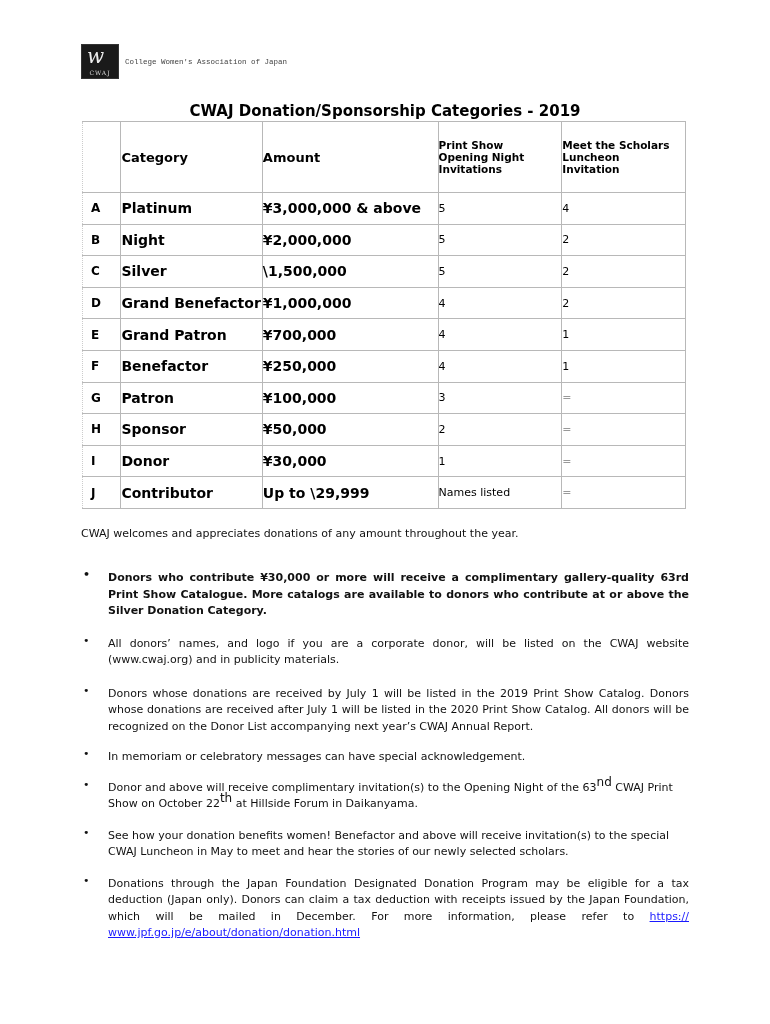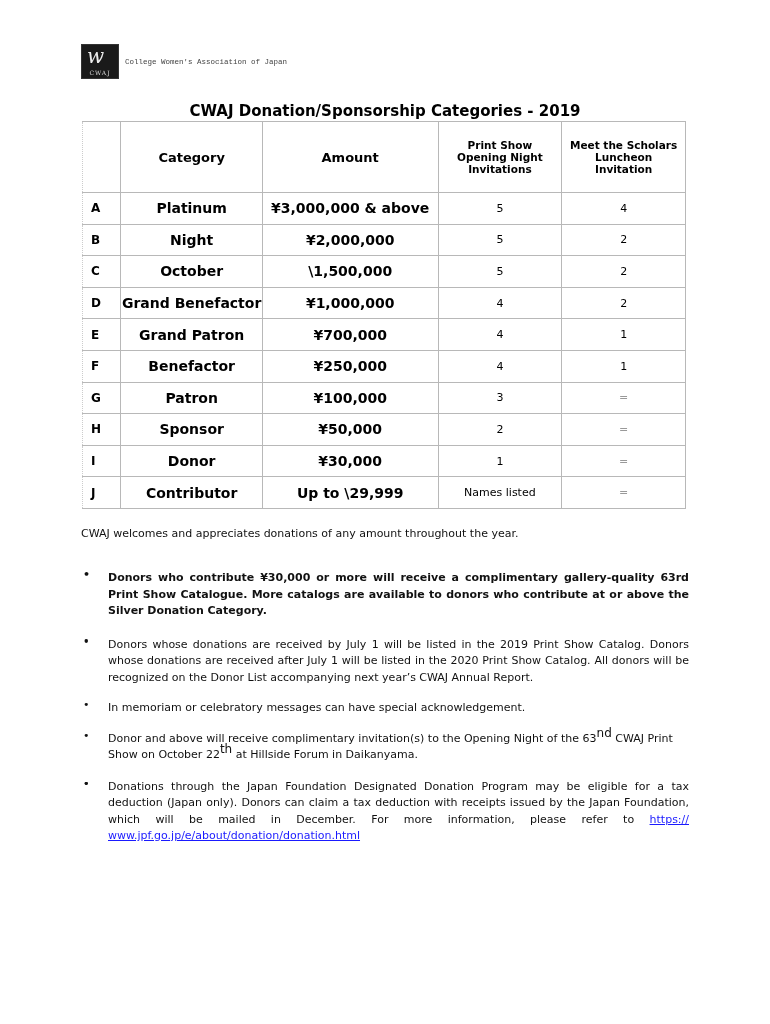--- a/index.html
+++ b/index.html
@@ -7,21 +7,21 @@
 
   .logo { position: absolute; left: 81px; top: 44px; display: flex; align-items: center; }
   .logo-mark { width: 36px; height: 33px; background: #1a1a1a; position: relative; border: 1px solid #333; }
   .logo-mark .w { position: absolute; left: 5px; top: 1px; color: #eee; font-family: "DejaVu Serif", serif; font-style: italic; font-size: 20px; line-height: 20px; }
   .logo-mark .lbl { position: absolute; left: 0; right: 0; bottom: 2px; text-align: center; color: #ddd; font-family: "DejaVu Serif", serif; font-size: 6px; letter-spacing: 1px; }
   .logo-text { margin-left: 6px; font-family: Liberation Mono, monospace; font-size: 7.5px; color: #444; }
 
   .title { position: absolute; left: 0; width: 770px; top: 102px; text-align: center; font-weight: bold; font-size: 15px; }
 
   table.cats { position: absolute; left: 82px; top: 121px; border-collapse: collapse; width: 604px; }
-  table.cats td { border: 1px solid #b8b8b8; text-align: center; padding: 0; }
+  table.cats td { border: 1px solid #b8b8b8; padding: 0; }
   table.cats tr.head td { height: 70px; }
   table.cats tr.row td { height: 30.6px; }
   td.c-letter { width: 28px; font-weight: bold; font-size: 12px; text-align: left !important; padding-left: 8px !important; }
   td.c-cat { width: 135px; font-weight: bold; font-size: 14px; }
   td.c-amt { width: 168px; font-weight: bold; font-size: 14px; }
   td.c-ps { width: 118px; font-size: 11px; }
   td.c-ms { width: 118px; font-size: 11px; }
   tr.head td.c-cat, tr.head td.c-amt { font-size: 13px; }
   tr.head td.c-ps, tr.head td.c-ms { font-weight: bold; font-size: 10.5px; line-height: 12px; }
   td.c-letter-head { border-left: 1px dotted #ccc !important; }
@@ -84,21 +84,21 @@
       </tr>
       <tr class="row">
         <td class="c-letter c-letter-head">B</td>
         <td class="c-cat">Night</td>
         <td class="c-amt">¥2,000,000</td>
         <td class="c-ps">5</td>
         <td class="c-ms">2</td>
       </tr>
       <tr class="row">
         <td class="c-letter c-letter-head">C</td>
-        <td class="c-cat">October</td>
+        <td class="c-cat">Silver</td>
         <td class="c-amt">\1,500,000</td>
         <td class="c-ps">5</td>
         <td class="c-ms">2</td>
       </tr>
       <tr class="row">
         <td class="c-letter c-letter-head">D</td>
         <td class="c-cat">Grand Benefactor</td>
         <td class="c-amt">¥1,000,000</td>
         <td class="c-ps">4</td>
         <td class="c-ms">2</td>
@@ -147,19 +147,19 @@
       </tr>
     </tbody>
 </table>
 
 <div class="intro">
   <div>CWAJ welcomes and appreciates donations of any amount throughout the year.</div>
 </div>
 
 <ul class="bullets">
   <li class="bold b1"><span class="dot">•</span><span>Donors who contribute ¥30,000 or more will receive a complimentary gallery-quality 63rd Print Show Catalogue. More catalogs are available to donors who contribute at or above the Silver Donation Category.</span></li>
-  <li class="b2"><span class="dot">•</span></li>
+  <li class="b2"><span class="dot">•</span><span>All donors’ names, and logo if you are a corporate donor, will be listed on the CWAJ website (www.cwaj.org) and in publicity materials.</span></li>
   <li class="b3"><span class="dot">•</span><span>Donors whose donations are received by July 1 will be listed in the 2019 Print Show Catalog. Donors whose donations are received after July 1 will be listed in the 2020 Print Show Catalog. All donors will be recognized on the Donor List accompanying next year’s CWAJ Annual Report.</span></li>
   <li class="b4" style="text-align:left"><span class="dot">•</span><span>In memoriam or celebratory messages can have special acknowledgement.</span></li>
   <li class="b5" style="text-align:left"><span class="dot">•</span><span>Donor and above will receive complimentary invitation(s) to the Opening Night of the 63</span><sup>nd</sup><span> CWAJ Print Show on October 22</span><sup>th</sup><span> at Hillside Forum in Daikanyama.</span></li>
-  <li class="b6" style="text-align:left"><span class="dot">•</span></li>
+  <li class="b6" style="text-align:left"><span class="dot">•</span><span>See how your donation benefits women! Benefactor and above will receive invitation(s) to the special CWAJ Luncheon in May to meet and hear the stories of our newly selected scholars.</span></li>
   <li class="b7"><span class="dot">•</span><span>Donations through the Japan Foundation Designated Donation Program may be eligible for a tax deduction (Japan only). Donors can claim a tax deduction with receipts issued by the Japan Foundation, which will be mailed in December. For more information, please refer to </span><a class="link" href="#">https:// www.jpf.go.jp/e/about/donation/donation.html</a></li>
 </ul>
 
 </body></html>

